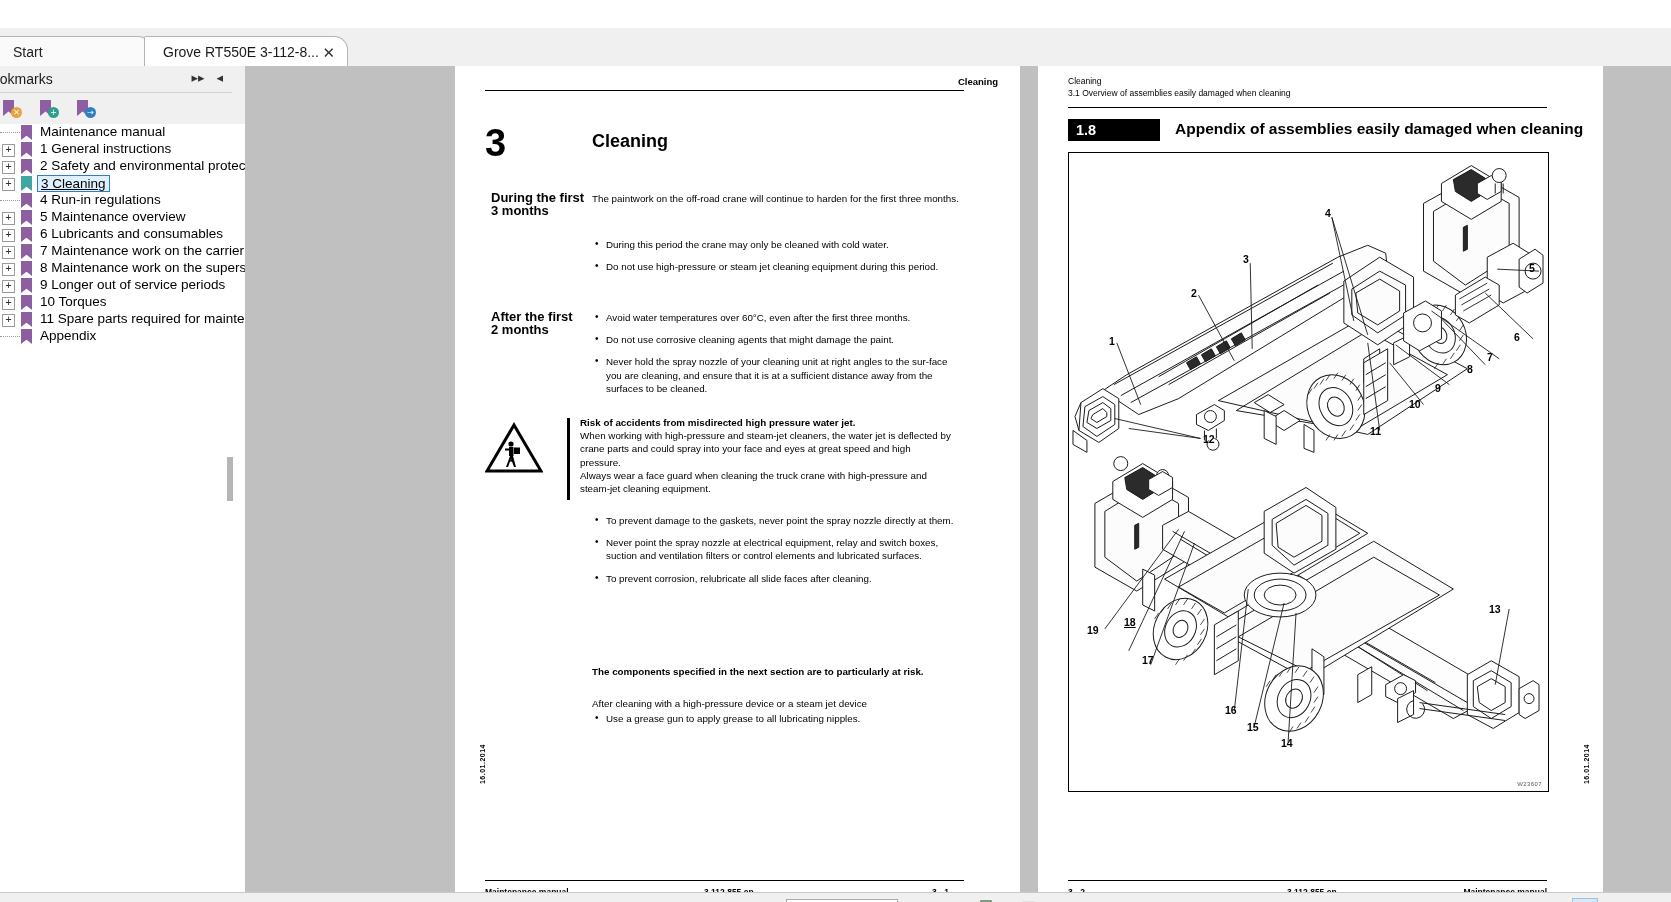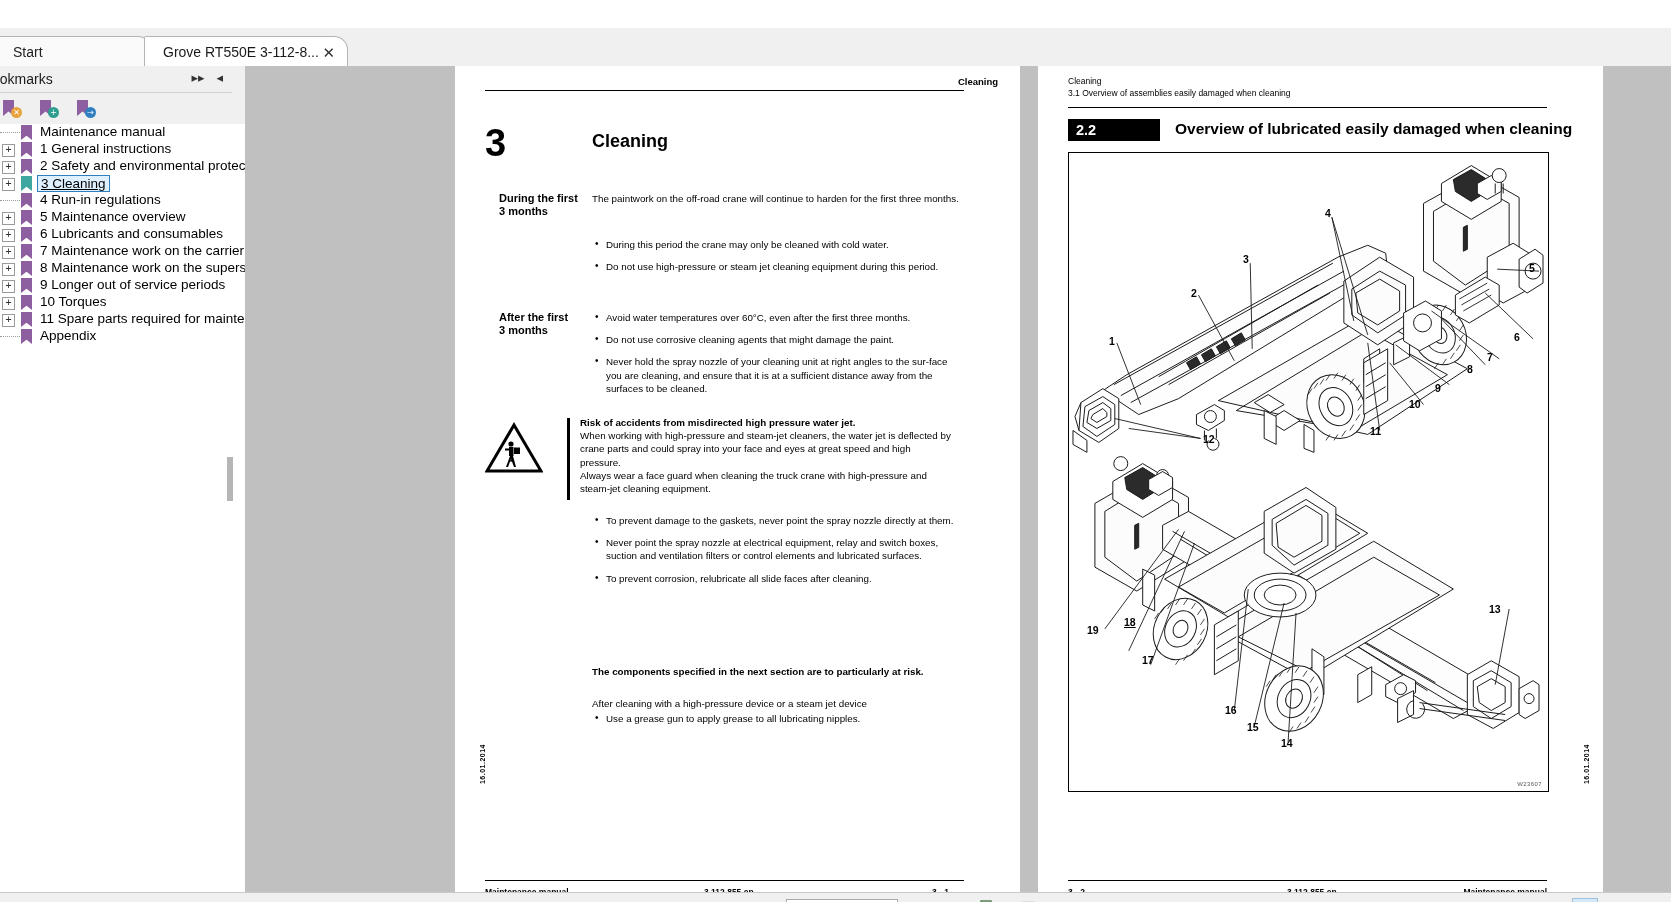--- a/index.html
+++ b/index.html
@@ -163,22 +163,22 @@
   }
   .chap-num {
     position: absolute; left: 30px; top: 58px;
     font-size: 38px; font-weight: bold; color: #000; line-height: 1;
   }
   .chap-title {
     position: absolute; left: 137px; top: 65px;
     font-size: 18px; font-weight: bold; color: #000;
   }
   .side-label {
-    position: absolute; left: 44px;
-    font-size: 11px; font-weight: bold; color: #000; line-height: 12.5px;
+    position: absolute; left: 36px;
+    font-size: 13px; font-weight: bold; color: #000; line-height: 12.5px;
     width: 95px;
   }
   .body-col {
     position: absolute; left: 137px; width: 372px;
     font-size: 9.8px; color: #000; line-height: 13.2px;
   }
   .body-col p { margin: 0 0 10px 0; }
   .bul {
     position: relative; padding-left: 14px; margin: 0 0 9px 0;
   }
@@ -413,21 +413,21 @@
       <div class="page-inner">
         <div class="doc-hdr-right">Cleaning</div>
         <div style="position:absolute;left:30px;top:24px;width:479px;height:1.2px;background:#000;"></div>
 
         <div class="chap-num">3</div>
         <div class="chap-title">Cleaning</div>
 
         <div class="side-label" style="top:126px; white-space:pre-line;">During the first
 3 months</div>
         <div class="side-label" style="top:245px; white-space:pre-line;">After the first
-3 months</div>
+2 months</div>
 
         <div class="body-col" style="top:126px;">
           <p>The paintwork on the off-road crane will continue to harden for the first three months.</p>
         </div>
 
         <div class="body-col" style="top:172px;" id="bullets-1">
             <div class="bul">During this period the crane may only be cleaned with cold water.</div>
             <div class="bul">Do not use high-pressure or steam jet cleaning equipment during this period.</div>
           </div>
         <div class="body-col" style="top:245px;" id="bullets-2">
@@ -480,22 +480,22 @@
       </div>
     </div>
 
     <div class="page page-right">
       <div class="page-inner">
         <div class="r-hdr">
           <div class="l1">Cleaning</div>
           <div class="l2">3.1 Overview of assemblies easily damaged when cleaning</div>
         </div>
         <div class="sec-rule"></div>
-        <div class="sec-badge">2.2</div>
-        <div class="sec-title">Overview of lubricated easily damaged when cleaning</div>
+        <div class="sec-badge">1.8</div>
+        <div class="sec-title">Appendix of assemblies easily damaged when cleaning</div>
 
         <div class="fig-box">
 
           <svg viewBox="0 0 479 300" width="477" height="300" style="position:absolute;left:0;top:0;">
             <g fill="none" stroke="#1a1a1a" stroke-width="1" stroke-linejoin="round">
 
               <path d="M34 238 L58 222 L270 104 L300 92 L318 100 L320 118 L110 246 L70 262 Z" fill="#fdfdfd"></path>
               <path d="M45 232 L265 110 M52 243 L276 118 M62 250 L290 124"></path>
 
               <path d="M90 224 L250 132 M100 232 L262 140"></path>

